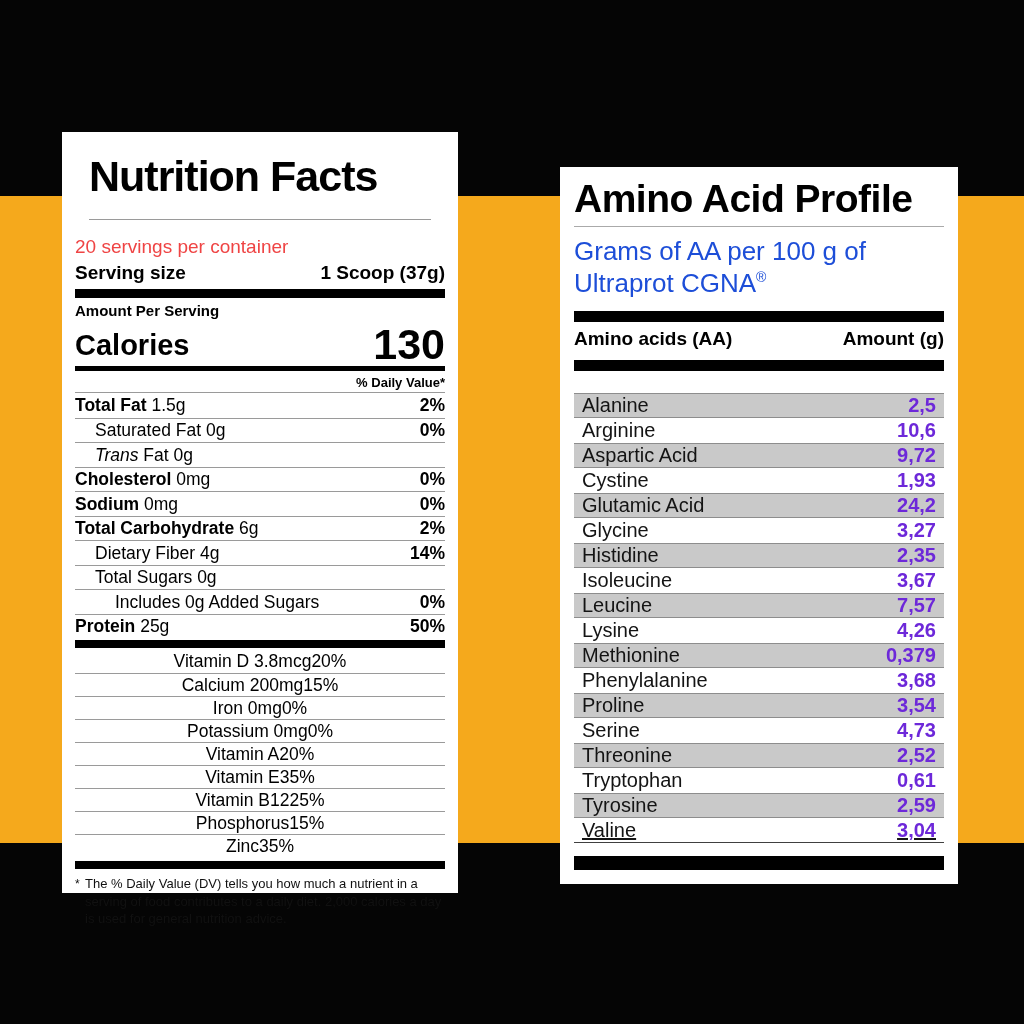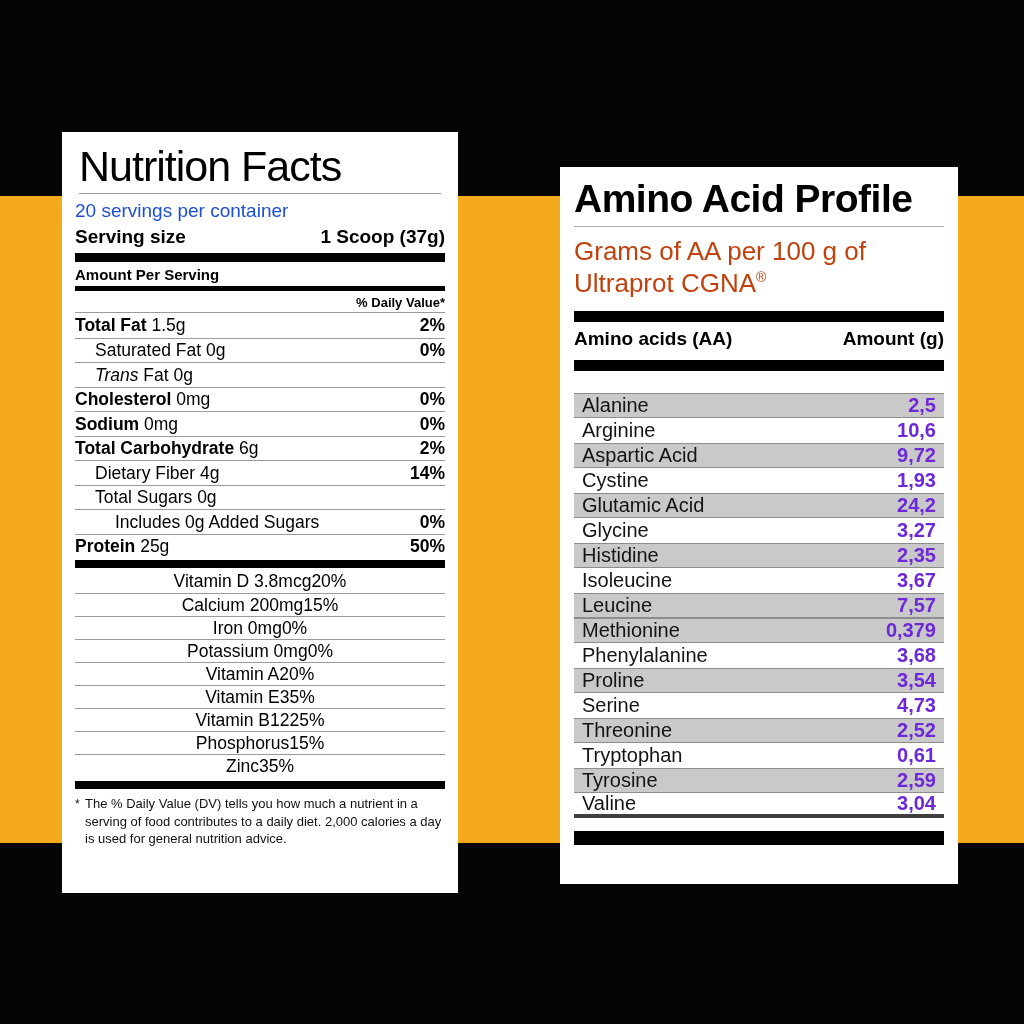--- a/index.html
+++ b/index.html
@@ -4,23 +4,23 @@
 <style>
   html,body{margin:0;padding:0;background:#000;}
   .stage{position:relative;width:1024px;height:1024px;background:#050505;overflow:hidden;
          font-family:"Liberation Sans","DejaVu Sans",sans-serif;color:#000;}
   .band-yellow{position:absolute;left:0;top:196px;width:1024px;height:647px;background:#F5A91C;}
 
   .panel{position:absolute;background:#fff;box-sizing:border-box;}
 
   
   .nf{left:62px;top:132px;width:396px;height:761px;padding:6px 13px 8px 13px;}
-  .nf-title{font-size:43px;font-weight:400;letter-spacing:-1px;line-height:1.12;margin:4px;
-            border-bottom:1px solid #9a9a9a;padding-bottom:3px;}
-  .nf-servings{font-size:19px;line-height:26px;margin-top:2px;color:#1d4ed8;}
+  .nf-title{font-size:43px;font-weight:700;letter-spacing:-1px;line-height:1.12;margin:14px;
+            border-bottom:1px solid #9a9a9a;padding-bottom:19px;}
+  .nf-servings{font-size:19px;line-height:26px;margin-top:2px;color:#ef4444;}
   .nf-serving-size{display:flex;justify-content:space-between;font-size:19px;font-weight:bold;
                    line-height:26px;}
   .bar{background:#000;width:100%;}
   .bar-9{height:9px;margin:3px 0 4px 0;}
   .bar-5{height:5px;margin:2px 0 0 0;}
   .bar-8{height:8px;}
   .nf-aps{font-size:15px;font-weight:bold;line-height:18px;}
   .nf-cal{display:flex;justify-content:space-between;align-items:flex-end;height:44px;}
   .nf-cal-label{font-size:29px;font-weight:800;line-height:1;padding-bottom:4px;}
   .nf-cal-value{font-size:43px;font-weight:800;line-height:0.9;}
@@ -37,50 +37,54 @@
   .vit-row + .vit-row{border-top:1px solid #9a9a9a;}
   .nf-bar-mid{margin:2px 0;}
   .nf-bar-bot{margin:4px 0 6px 0;}
   .nf-footnote{font-size:13px;line-height:1.35;color:#111;display:flex;}
   .fn-star{flex:0 0 10px;font-size:12px;padding-top:1px;}
 
   
   .aa{left:560px;top:167px;width:398px;height:717px;padding:10px 14px 14px 14px;}
   .aa-title{font-size:39px;font-weight:800;letter-spacing:-0.5px;line-height:1.15;margin:0;
             border-bottom:1px solid #aaa;padding-bottom:4px;}
-  .aa-subtitle{font-size:26px;line-height:1.24;color:#c2410c;margin-top:8px;}
+  .aa-subtitle{font-size:26px;line-height:1.24;color:#1d4ed8;margin-top:8px;}
   .aa-subtitle sup{font-size:14px;}
   .bar-11{height:11px;}
   .aa-bar-top{margin:12px 0 0 0;}
   .aa-header{display:flex;justify-content:space-between;font-size:19px;font-weight:bold;
              line-height:26px;margin-top:4px;}
   .aa-bar-mid{margin:8px 0 0 0;}
   .aa-rows{margin-top:22px;}
   .aa-row{display:flex;justify-content:space-between;align-items:center;height:25px;
           box-sizing:border-box;font-size:20px;padding:0 8px;color:#141414;}
   .aa-row .aa-amt{font-weight:bold;color:#6d28d9;}
   .aa-row.shaded{background:#c9c9c9;border-top:1px solid #8d8d8d;border-bottom:1px solid #8d8d8d;}
-  .aa-row:last-child{border-bottom:4px solid #404040;}
+  .aa-row:last-child{border-bottom:1px solid #404040;text-decoration:underline;}
   .aa-bar-bot{height:14px;margin-top:13px;}
 </style>
 </head>
 <body>
 
 <div class="stage">
   <div class="band-yellow"></div>
 
   <section class="panel nf">
     <h1 class="nf-title">Nutrition Facts</h1>
     <div class="nf-servings">20 servings per container</div>
     <div class="nf-serving-size">
       <span>Serving size</span>
       <span>1 Scoop (37g)</span>
     </div>
     <div class="bar bar-9"></div>
     <div class="nf-aps">Amount Per Serving</div>
+    <div class="nf-cal">
+      <span class="nf-cal-label">Calories</span>
+      <span class="nf-cal-value">130</span>
+    </div>
     <div class="bar bar-5"></div>
     <div class="nf-dv">% Daily Value*</div>
     <div id="nf-rows">
         <div class="nf-row ind0">
           <span class="nf-left"><b>Total Fat</b> 1.5g</span>
           <span class="nf-val">2%</span>
         </div>
         <div class="nf-row ind1">
           <span class="nf-left">Saturated Fat 0g</span>
           <span class="nf-val">0%</span>
@@ -205,20 +209,24 @@
           <span class="aa-amt">2,35</span>
         </div>
         <div class="aa-row">
           <span class="aa-name">Isoleucine</span>
           <span class="aa-amt">3,67</span>
         </div>
         <div class="aa-row shaded">
           <span class="aa-name">Leucine</span>
           <span class="aa-amt">7,57</span>
         </div>
+        <div class="aa-row">
+          <span class="aa-name">Lysine</span>
+          <span class="aa-amt">4,26</span>
+        </div>
         <div class="aa-row shaded">
           <span class="aa-name">Methionine</span>
           <span class="aa-amt">0,379</span>
         </div>
         <div class="aa-row">
           <span class="aa-name">Phenylalanine</span>
           <span class="aa-amt">3,68</span>
         </div>
         <div class="aa-row shaded">
           <span class="aa-name">Proline</span>

